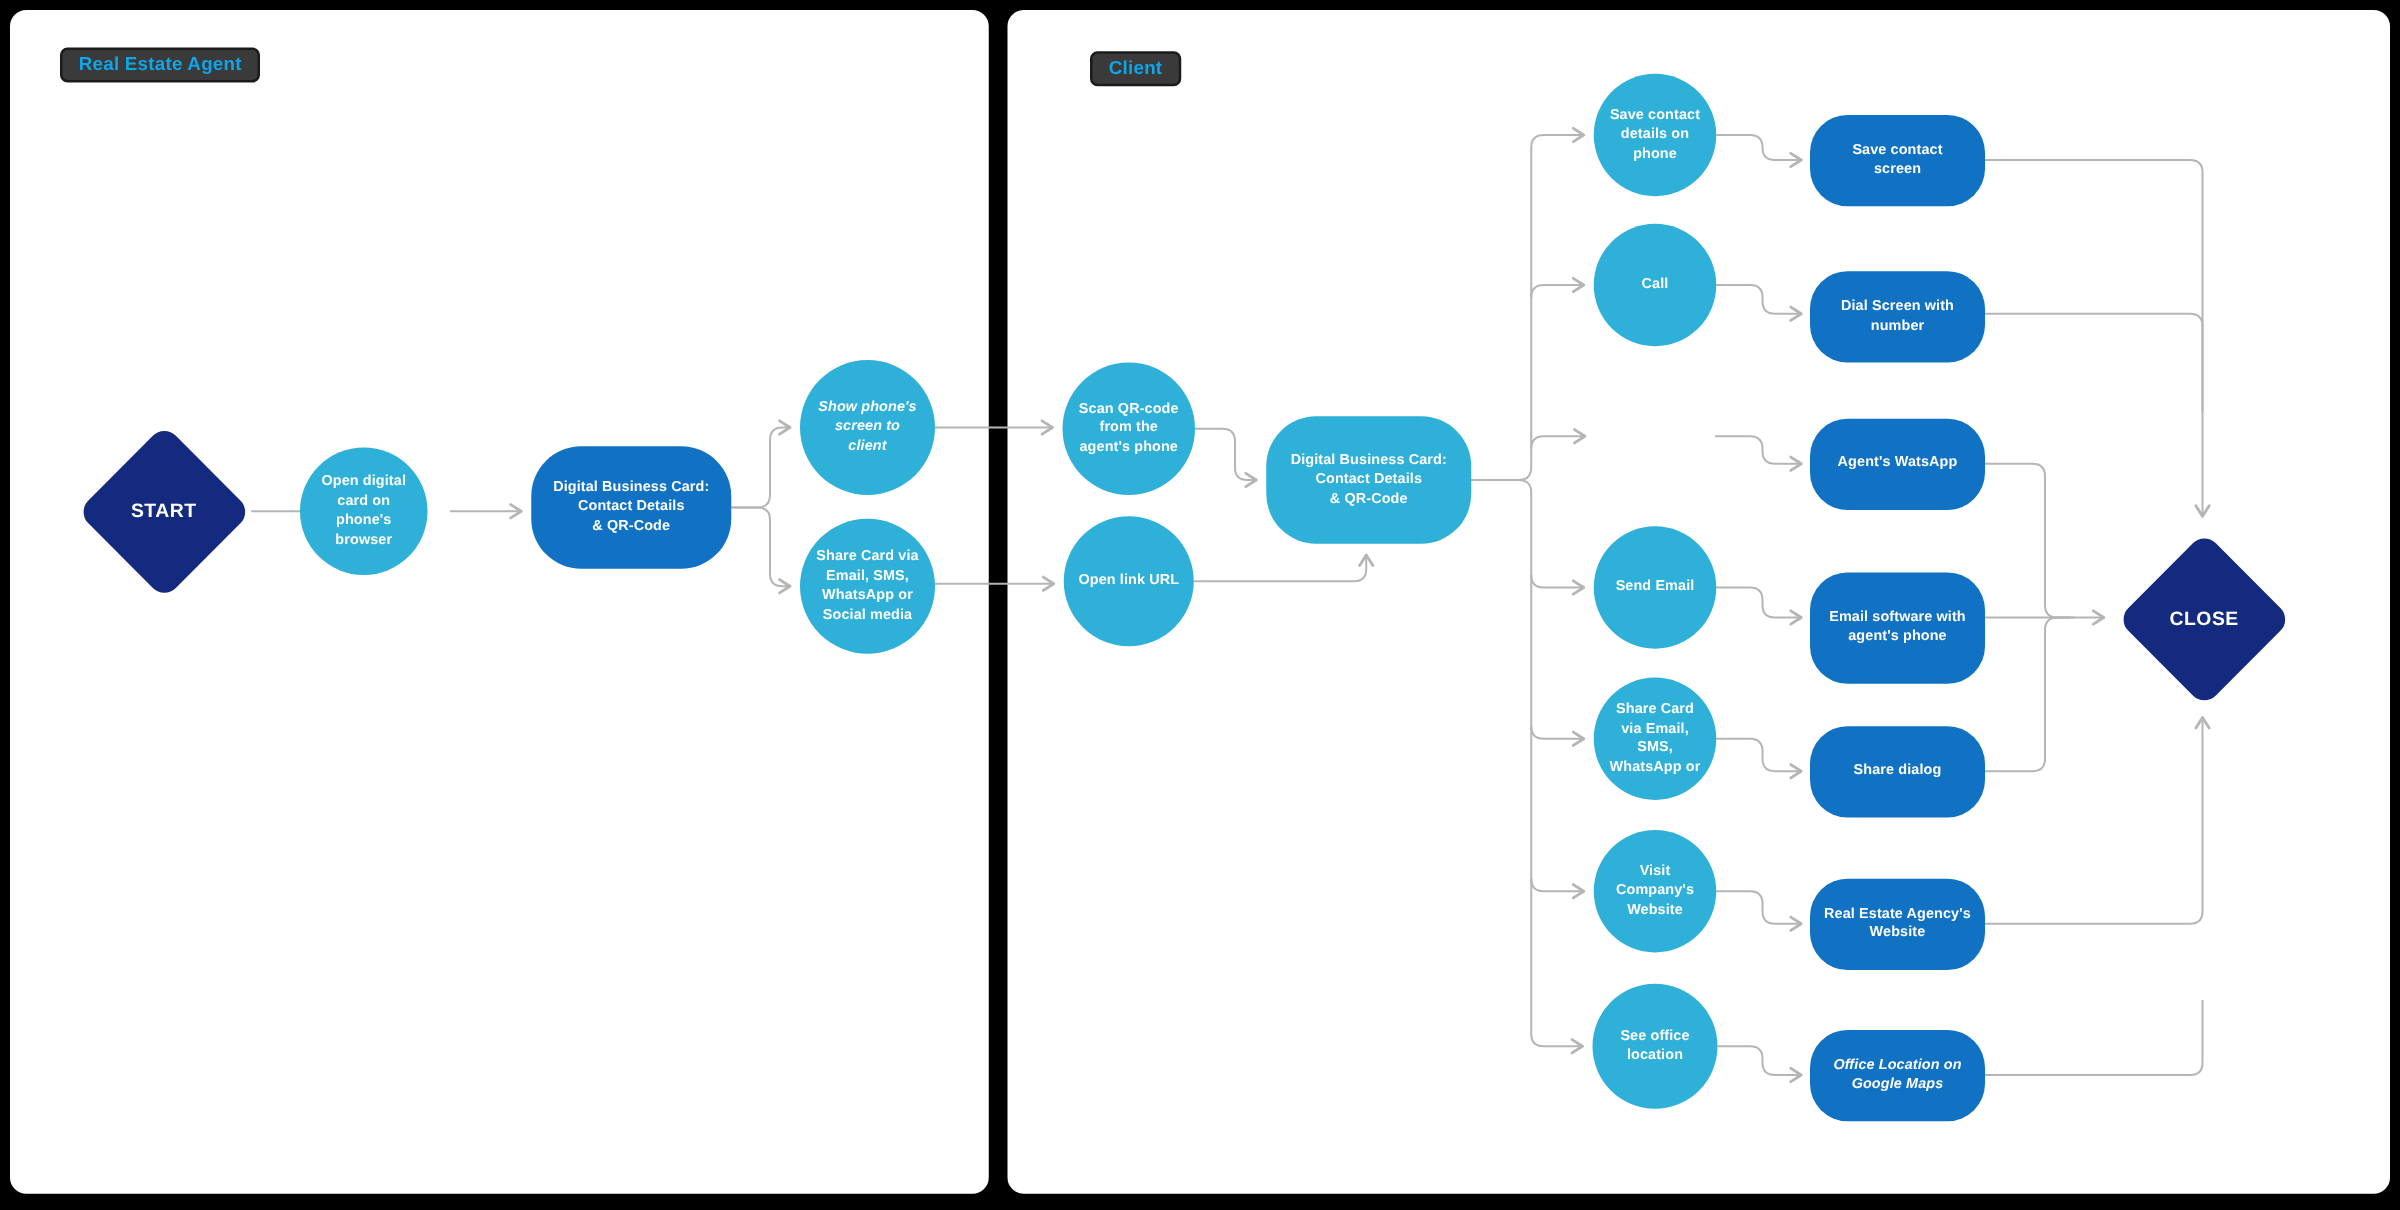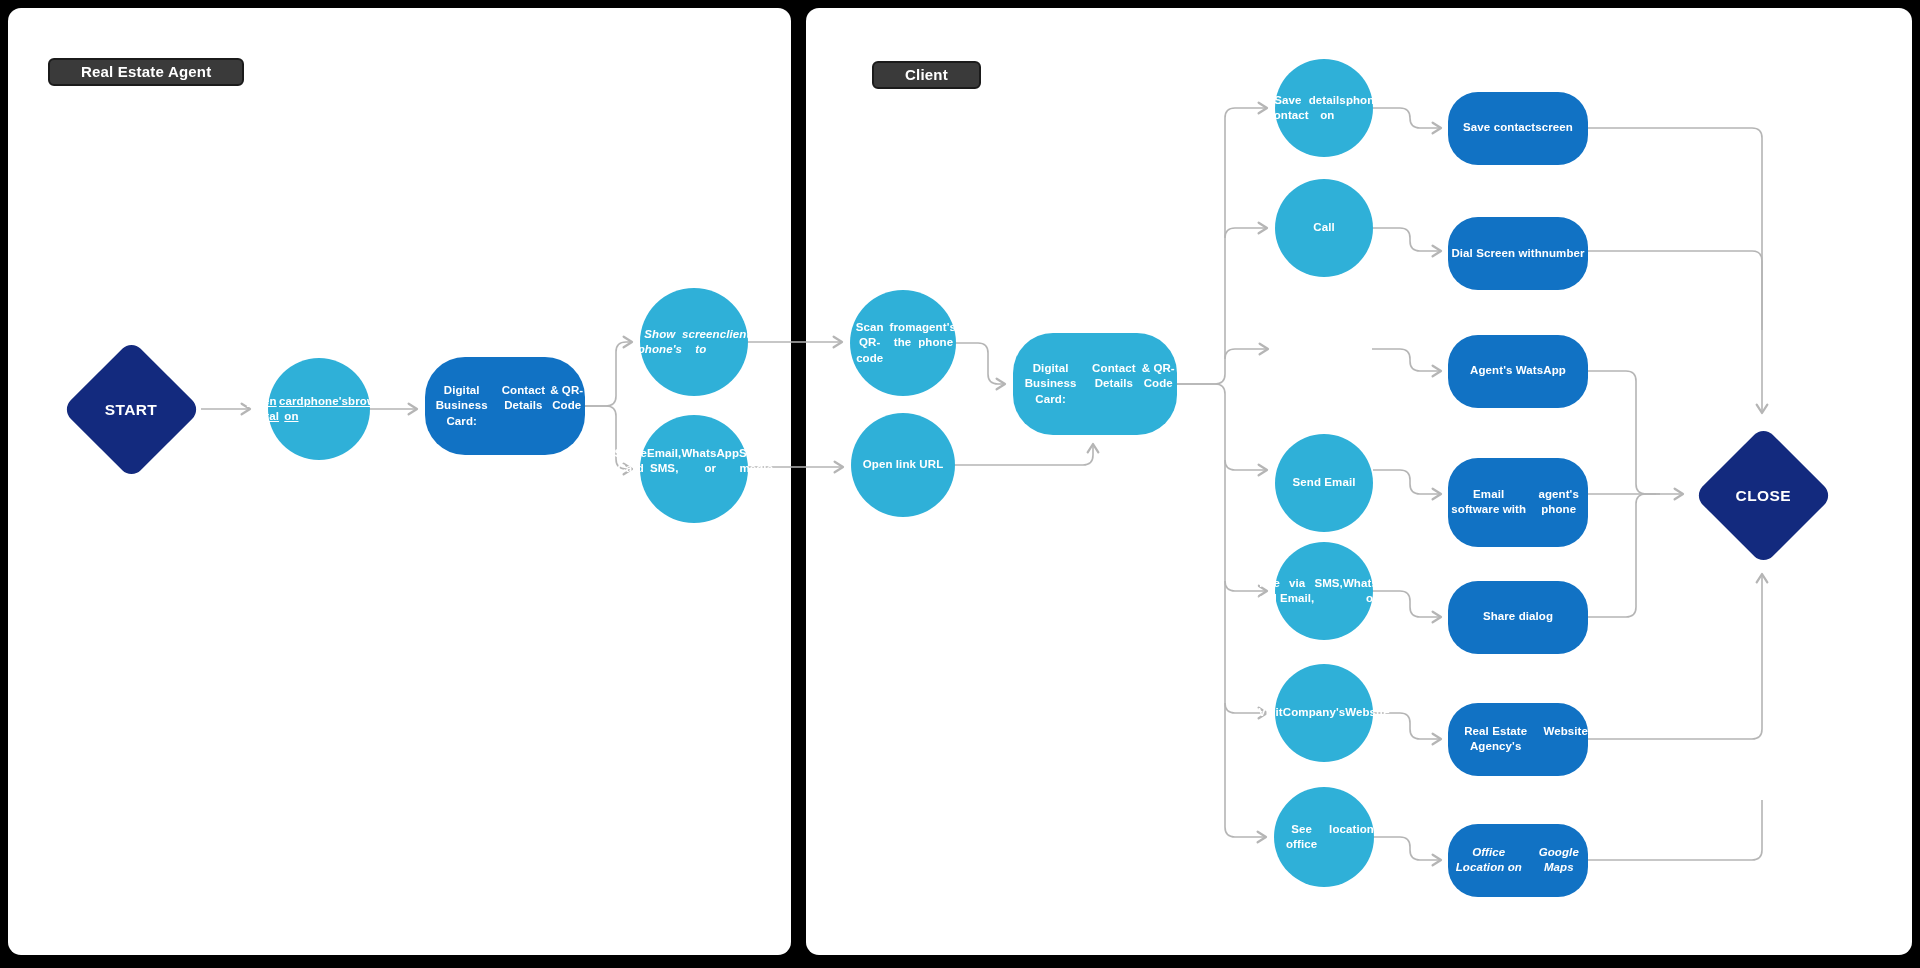--- a/index.html
+++ b/index.html
@@ -6,33 +6,33 @@
   #stage{
     position:relative;width:1920px;height:968px;background:var(--canvas,#000);
     border-radius:26px;overflow:hidden;
     font-family:"Liberation Sans", sans-serif;
   }
   .panel{position:absolute;background:var(--panel,#fff);border-radius:13px;}
   .panel-agent{left:8px;top:8px;width:783px;height:947px;}
   .panel-client{left:806px;top:8px;width:1106px;height:947px;}
   .badge{
     position:absolute;z-index:20;background:var(--badge,#3a3a3a);
-    border:2px solid #1b1b1b;border-radius:6px;color:#ffffff;
-    font-size:15px;font-weight:700;line-height:24px;padding:0 31px;
-    letter-spacing:.2px;white-space:nowrap;margin-top:20px;
+    border:2px solid #1b1b1b;border-radius:6px;color:#0ea5e9;
+    font-size:15px;font-weight:700;line-height:24px;padding:0 13px;
+    letter-spacing:.2px;white-space:nowrap;
   }
   .badge-agent{left:48px;top:38px;}
   .badge-client{left:872px;top:41px;}
   #edges{position:absolute;left:0;top:0;z-index:5;pointer-events:none;}
   .edge{fill:none;stroke:var(--line,#b5b5b5);stroke-width:1.6;}
   .node{
     position:absolute;z-index:10;display:flex;align-items:center;justify-content:center;
     color:#fff;text-align:center;font-weight:700;box-sizing:border-box;
   }
-  .node .label{display:flex;flex-direction:row;justify-content:space-between;}
+  .node .label{display:flex;flex-direction:column;justify-content:space-between;}
   .node .label span{display:block;font-size:11.5px;line-height:15.5px;letter-spacing:.1px;}
   .circle{border-radius:50%;}
   .rect{}
   .diamond{border-radius:13px;}
   .diamond .label{transform:rotate(-45deg);}
   .diamond .label span{font-size:15.5px;line-height:18px;letter-spacing:.4px;}
   .navy{background:var(--navy,#132a7e);}
   .cyan{background:var(--cyan,#2fb0d8);}
   .blue{background:var(--blue,#1172c4);}
 </style>
@@ -86,21 +86,21 @@
     <span>Real Estate Agent</span>
   </div>
   <div class="badge badge-client">
     <span>Client</span>
   </div>
 <div class="node diamond navy" style="left: 81.5px; top: 359.5px; width: 99px; height: 99px; transform: rotate(45deg);">
       <div class="label">
         <span>START</span>
       </div>
     </div>
-    <div class="node circle cyan" style="left: 268px; top: 358px; width: 102px; height: 102px; text-decoration: underline;">
+    <div class="node circle cyan" style="left: 240px; top: 358px; width: 102px; height: 102px;">
       <div class="label">
         <span>Open digital</span>
         <span>card on</span>
         <span>phone's</span>
         <span>browser</span>
       </div>
     </div>
     <div class="node rect blue" style="left: 425px; top: 357px; width: 160px; height: 98px; border-radius: 40px;">
       <div class="label">
         <span>Digital Business Card:</span>
@@ -147,21 +147,21 @@
         <span>Save contact</span>
         <span>details on</span>
         <span>phone</span>
       </div>
     </div>
     <div class="node circle cyan" style="left: 1275px; top: 179px; width: 98px; height: 98px;">
       <div class="label">
         <span>Call</span>
       </div>
     </div>
-    <div class="node circle cyan" style="left: 1275px; top: 434px; width: 98px; height: 98px;">
+    <div class="node circle cyan" style="left: 1275px; top: 421px; width: 98px; height: 98px;">
       <div class="label">
         <span>Send Email</span>
       </div>
     </div>
     <div class="node circle cyan" style="left: 1275px; top: 542px; width: 98px; height: 98px;">
       <div class="label">
         <span>Share Card</span>
         <span>via Email,</span>
         <span>SMS,</span>
         <span>WhatsApp or</span>

